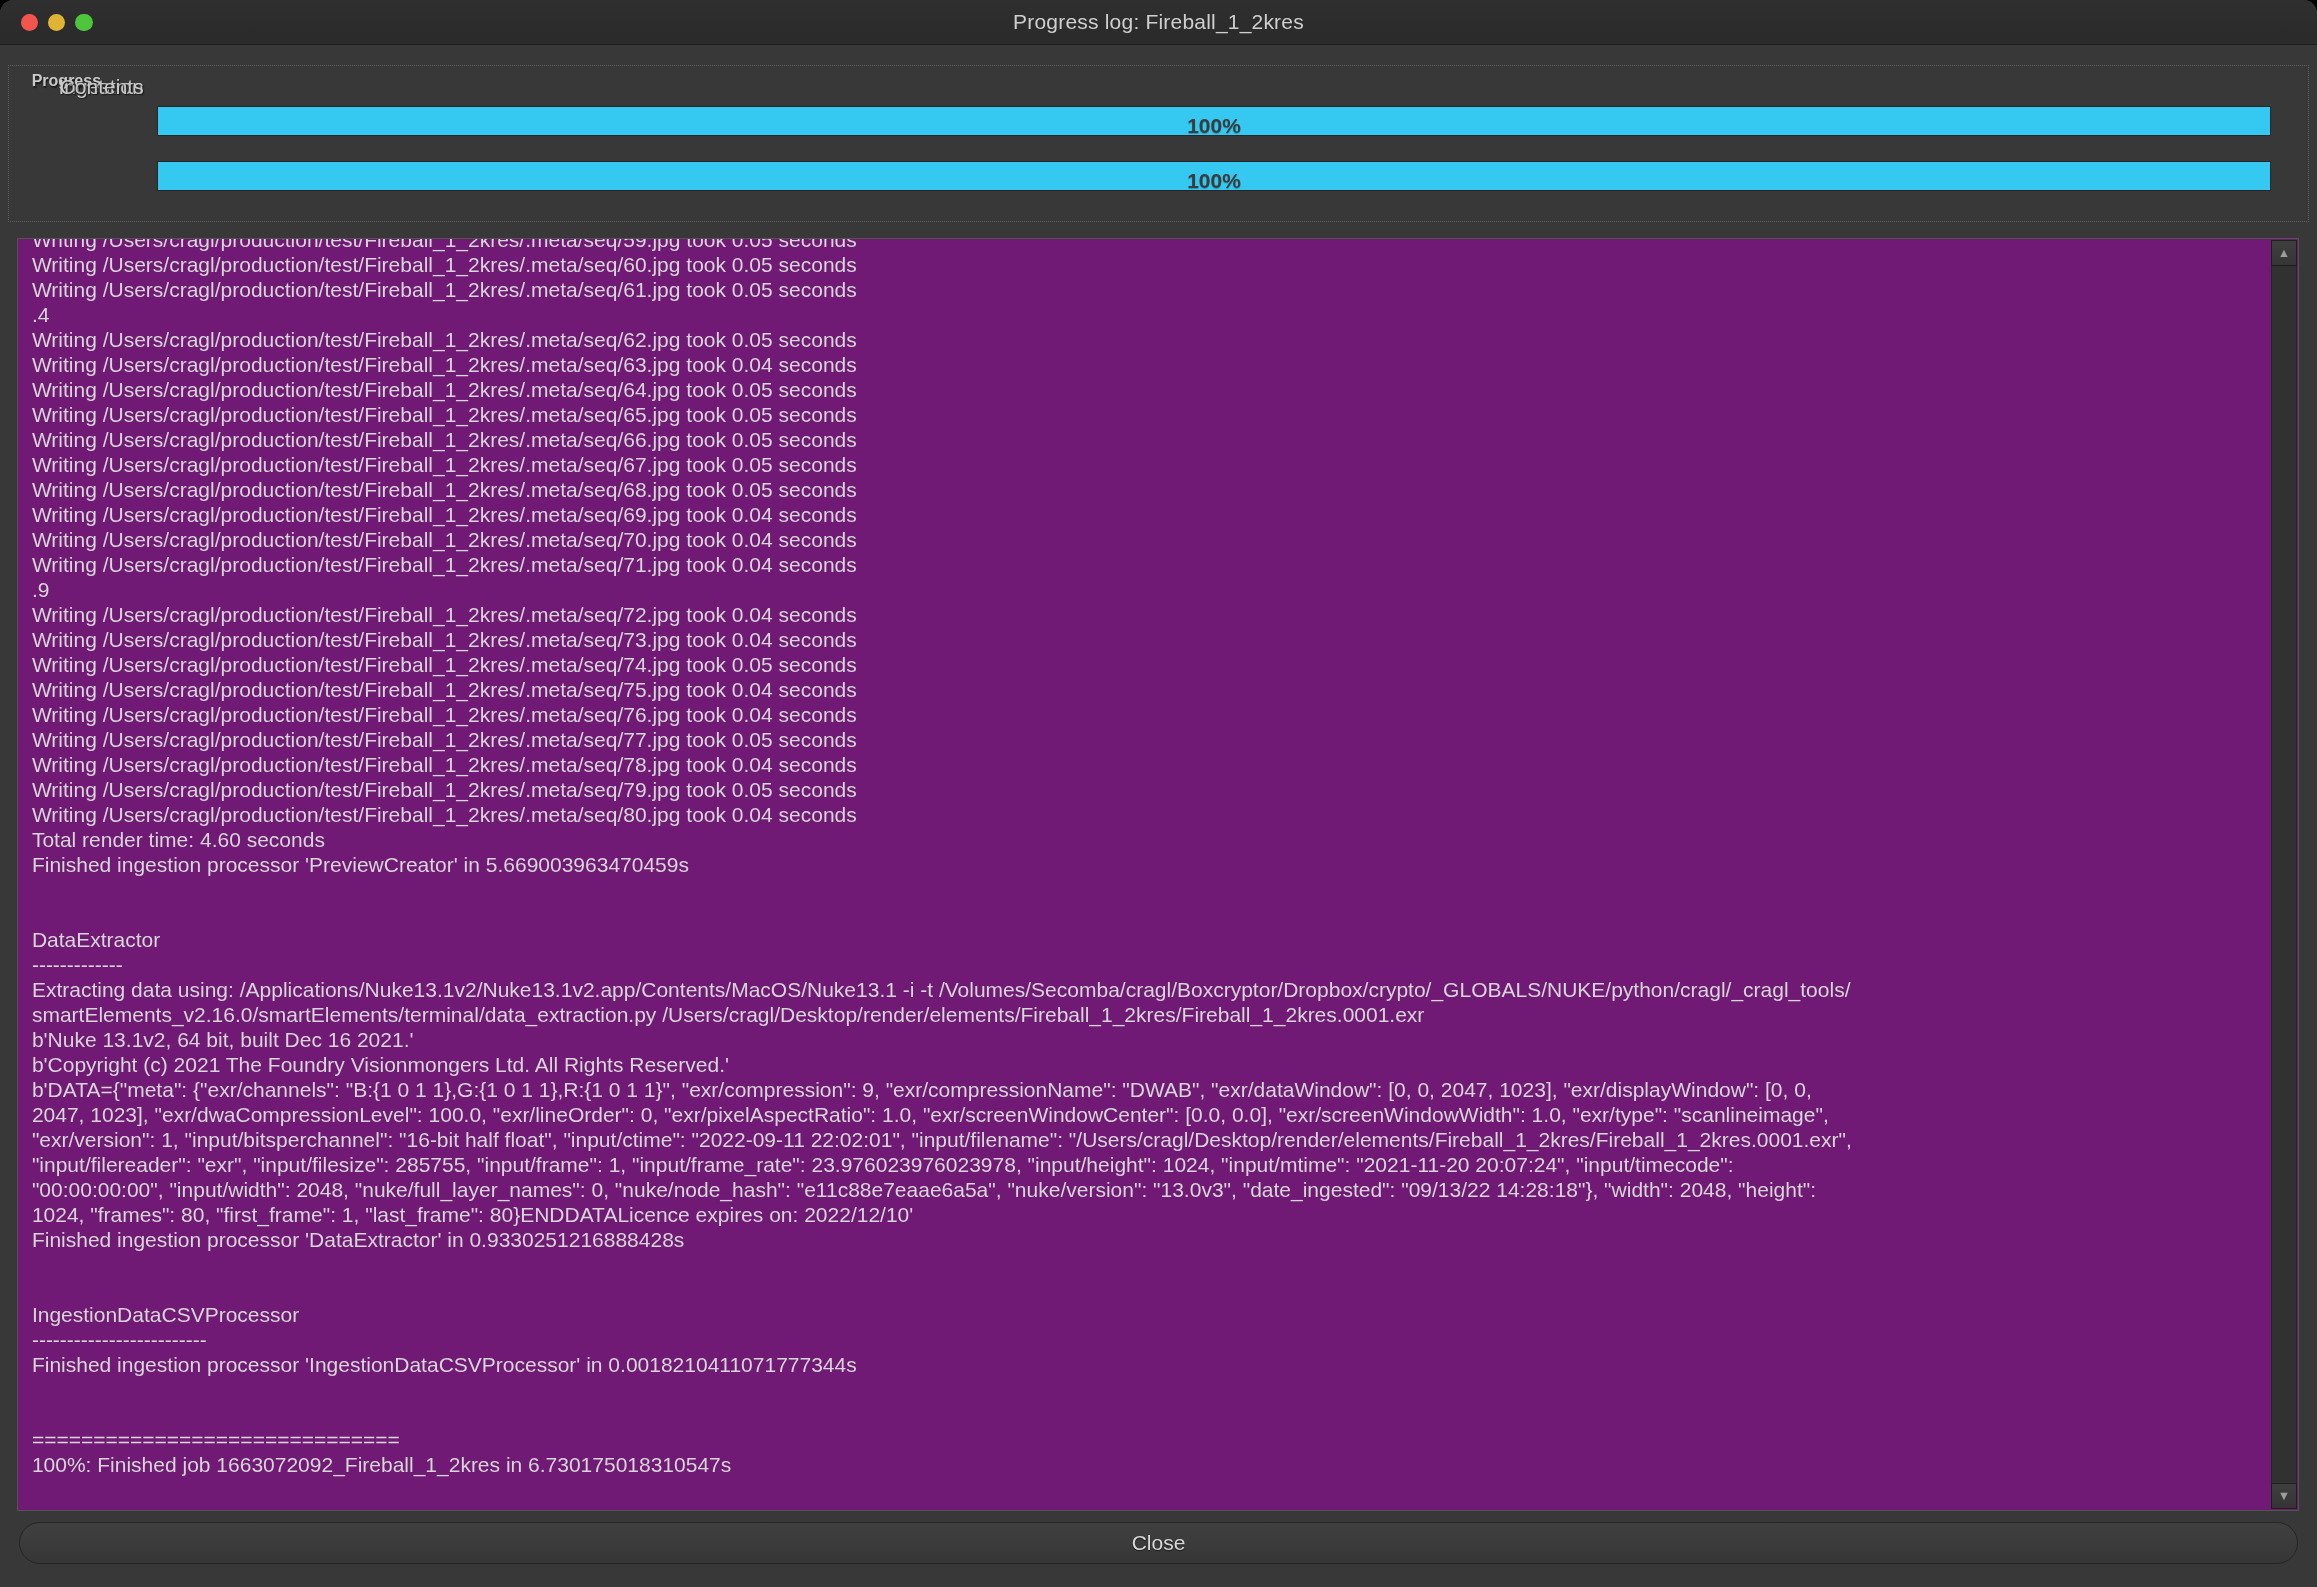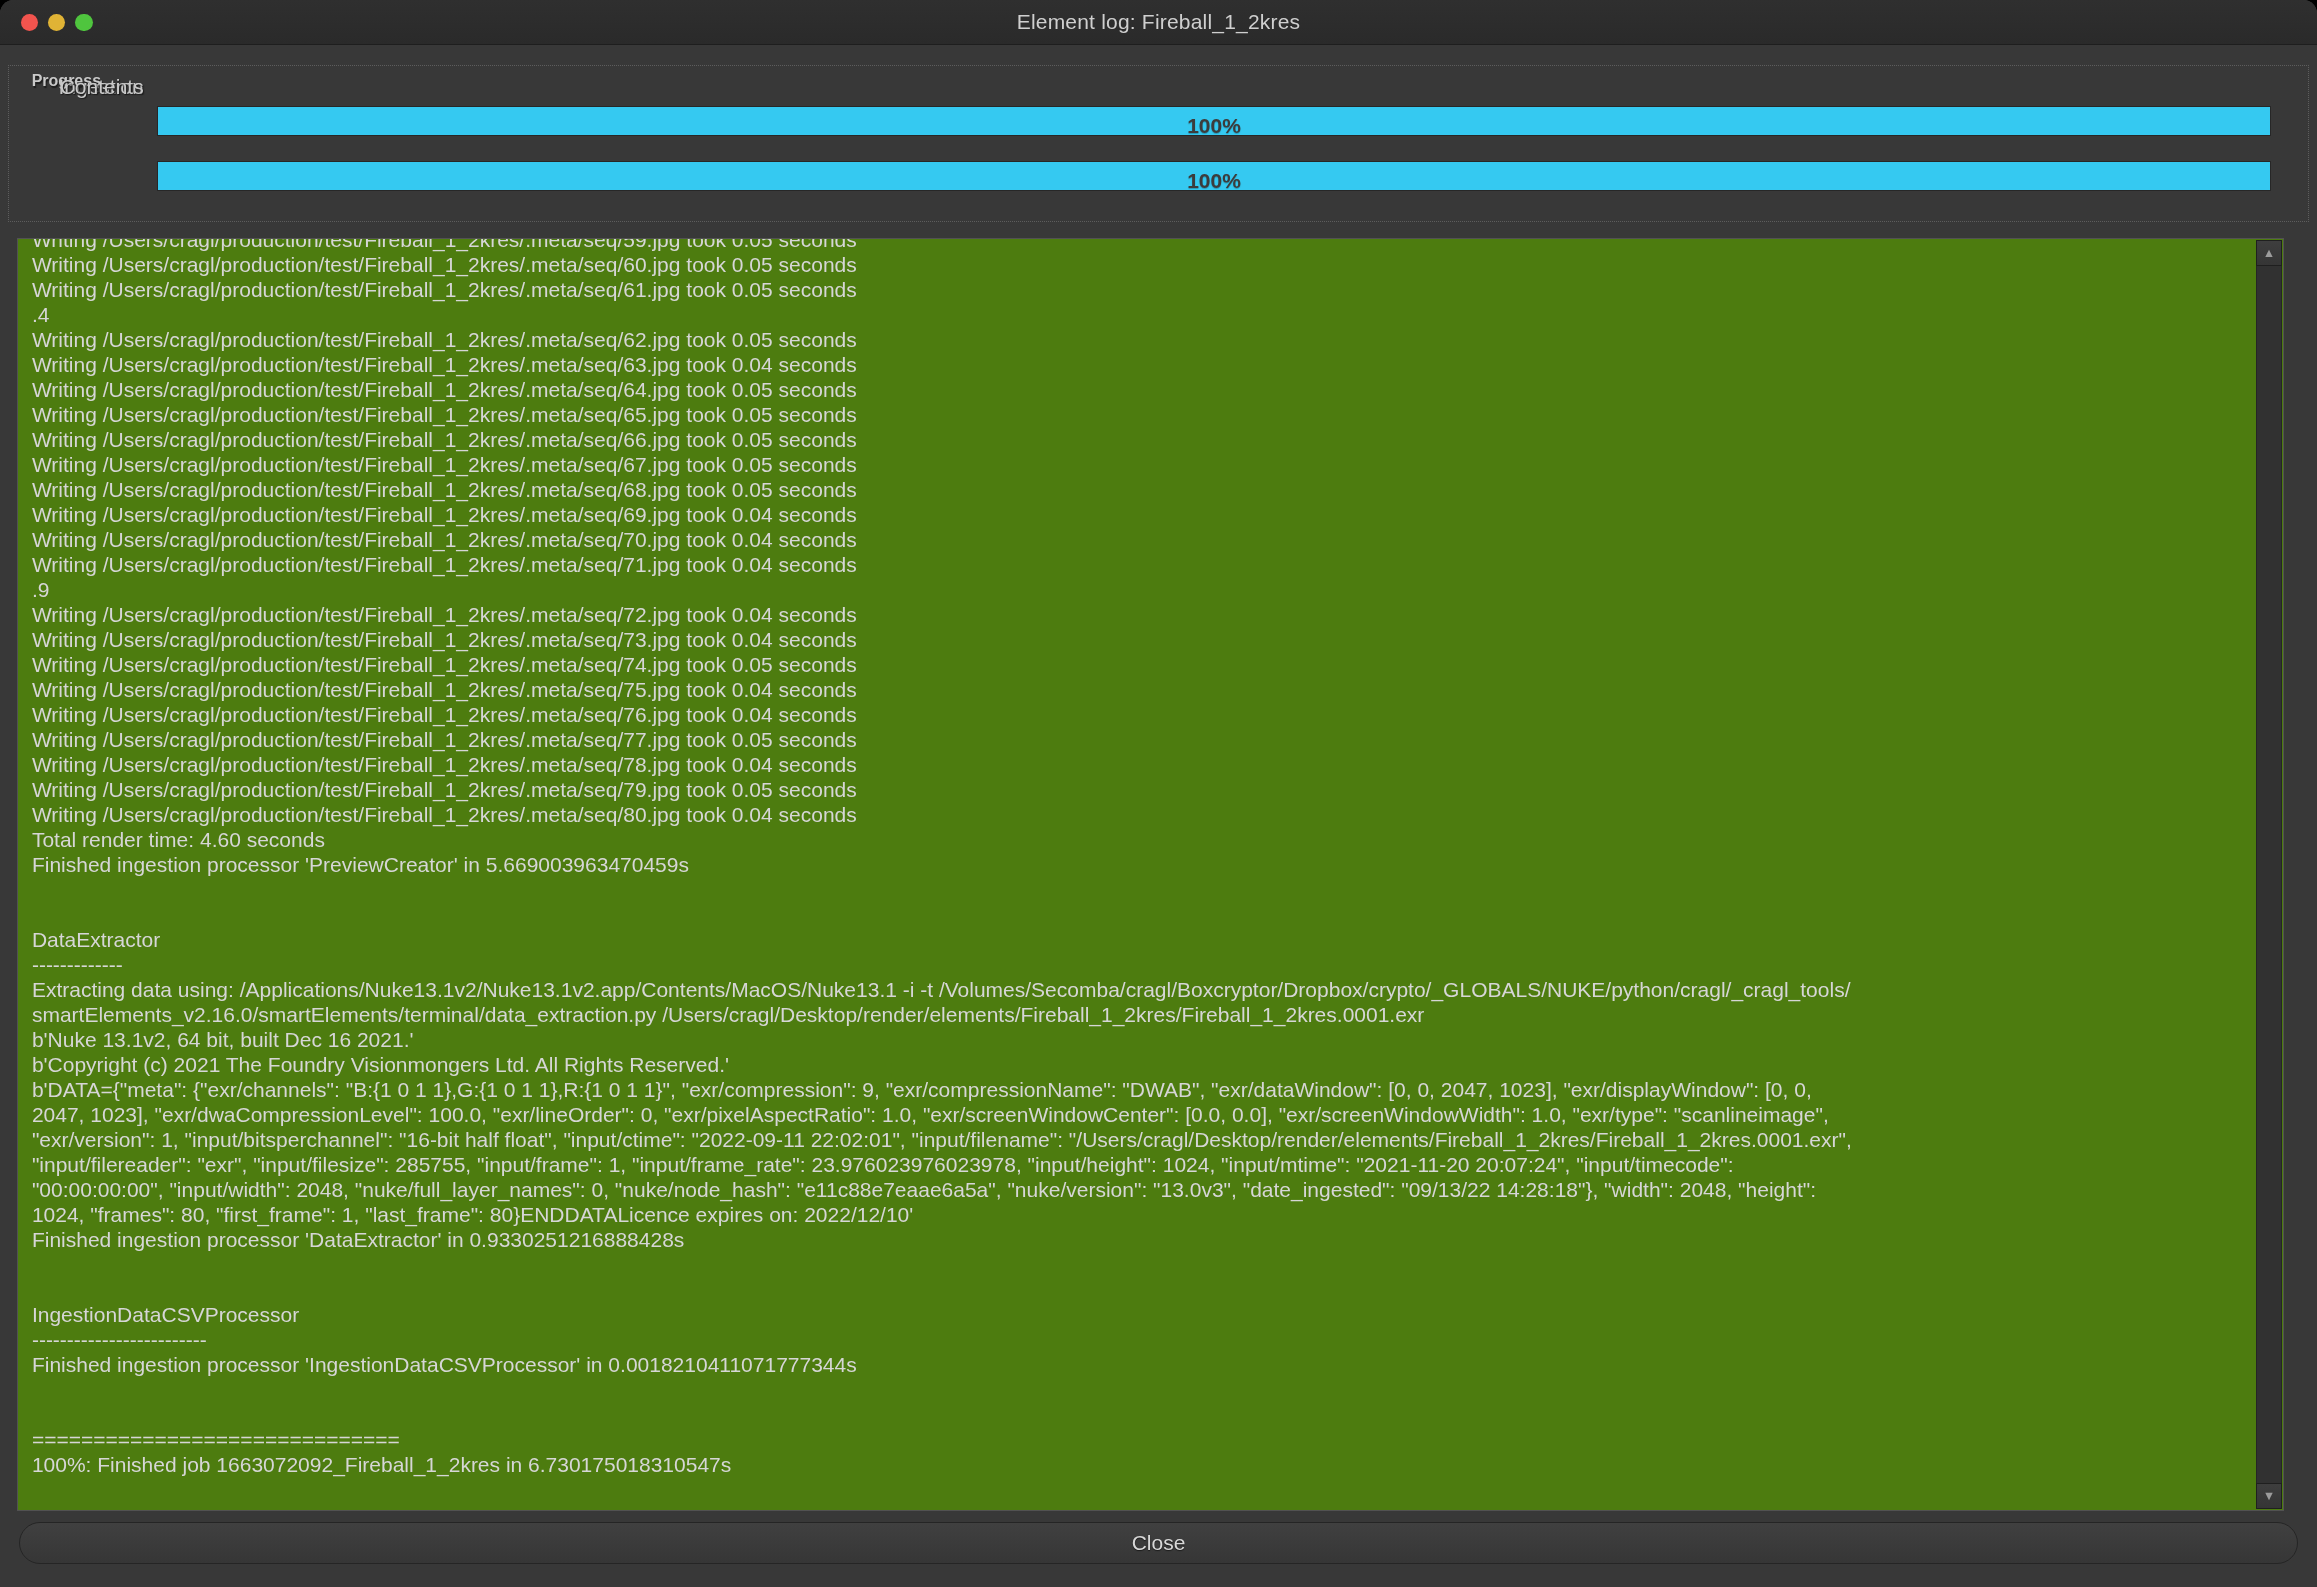--- a/index.html
+++ b/index.html
@@ -43,22 +43,22 @@
   }
   .bar-fill{position:absolute;left:0;top:0;bottom:0;width:0;background:#35c9f1;}
   .bar-value{
     position:absolute;inset:0;text-align:center;line-height:38px;
     color:#3c3c3c;font-size:21px;font-weight:600;text-shadow:0 1px 1px rgba(0,0,0,.25);
   }
   .row1 .bar-label,.row1.bar{top:40px;}
   .row2 .bar-label,.row2.bar{top:95px;}
   
   .logpanel{
-    position:absolute;left:17.4px;right:33px;top:238px;height:1273px;
-    background:#4d7c0f;border:1.9px solid #525252;box-sizing:border-box;overflow:hidden;
+    position:absolute;left:17.4px;right:18px;top:238px;height:1273px;
+    background:#701a75;border:1.9px solid #525252;box-sizing:border-box;overflow:hidden;
   }
   .logtext{
     position:absolute;left:0;top:-11.6px;right:31px;margin:0;padding:0 0 0 13.5px;
     font-family:"Liberation Sans","DejaVu Sans",sans-serif;
     font-size:21px;line-height:25px;color:#d6d6d6;
     white-space:pre;overflow:hidden;
   }
   .scrollbar{position:absolute;top:0;right:0;bottom:0;width:29px;}
   .scroll-btn{
     position:absolute;right:1px;width:26px;height:26px;
@@ -87,21 +87,21 @@
 <body>
 
 <div class="window">
 
   <div class="titlebar">
     <div class="traffic">
       <span class="tl" style="background: rgb(242, 84, 78);"></span>
       <span class="tl" style="background: rgb(224, 179, 53);"></span>
       <span class="tl" style="background: rgb(79, 197, 62);"></span>
     </div>
-    <div class="title">Element log: Fireball_1_2kres</div>
+    <div class="title">Progress log: Fireball_1_2kres</div>
   </div>
 
   <div class="groupbox">
     <div class="groupbox-title">Progress</div>
 
     <div class="bar-label row1">Ingestion</div>
     <div class="bar row1">
       <div class="bar-fill" style="background: rgb(53, 201, 241); width: 100%;"></div>
       <div class="bar-value">100%</div>
     </div>

